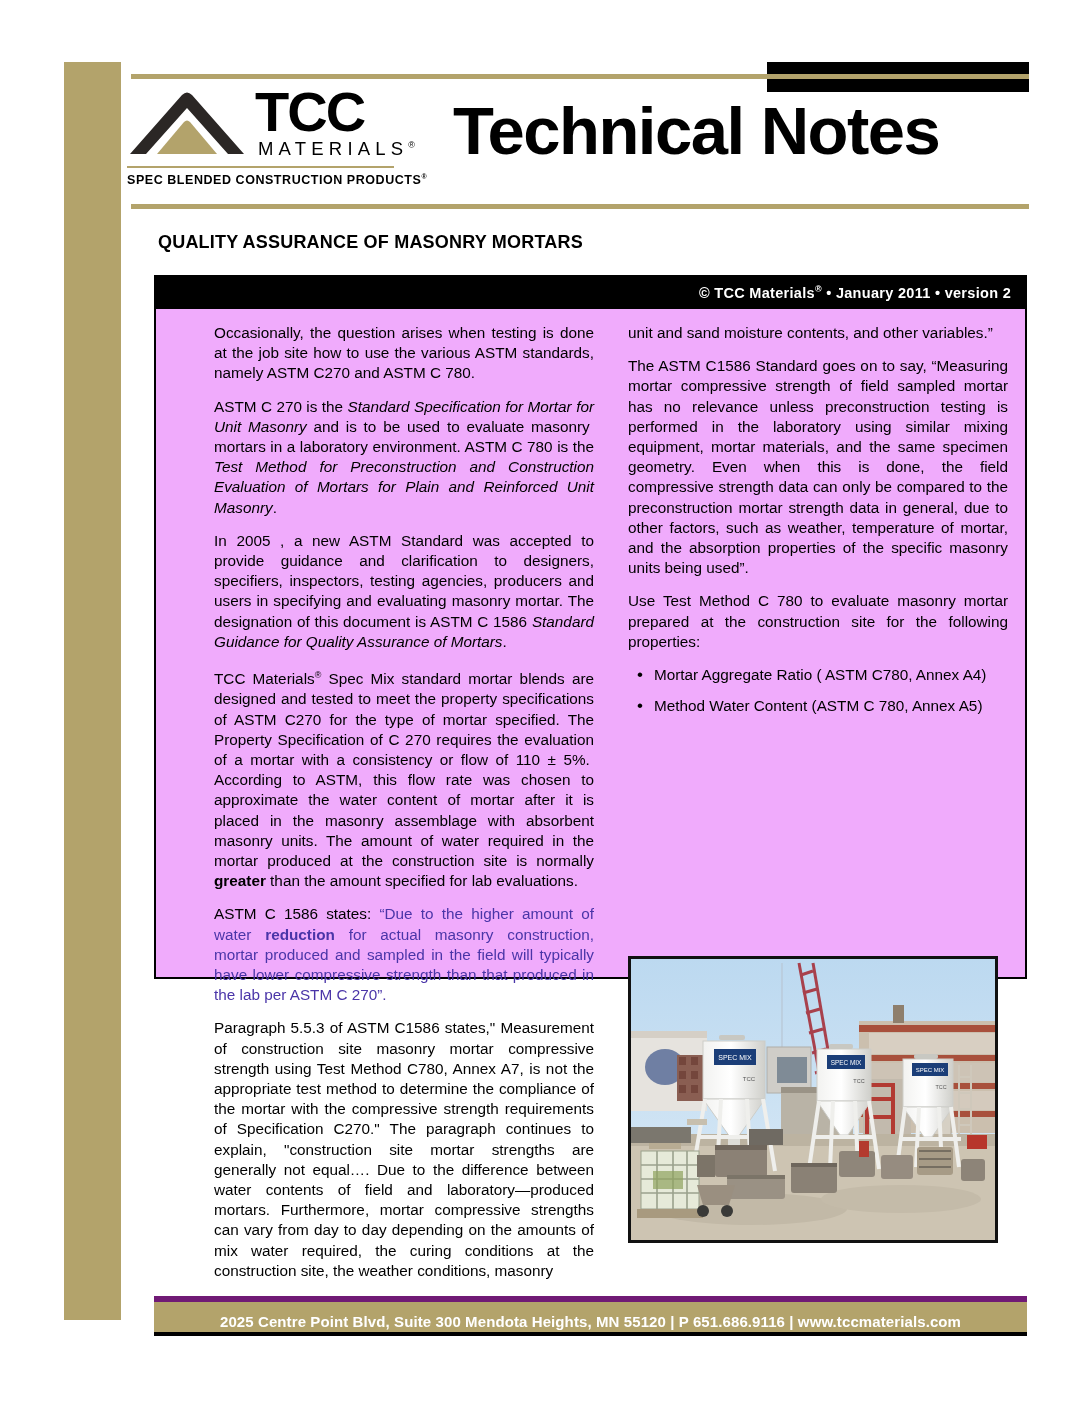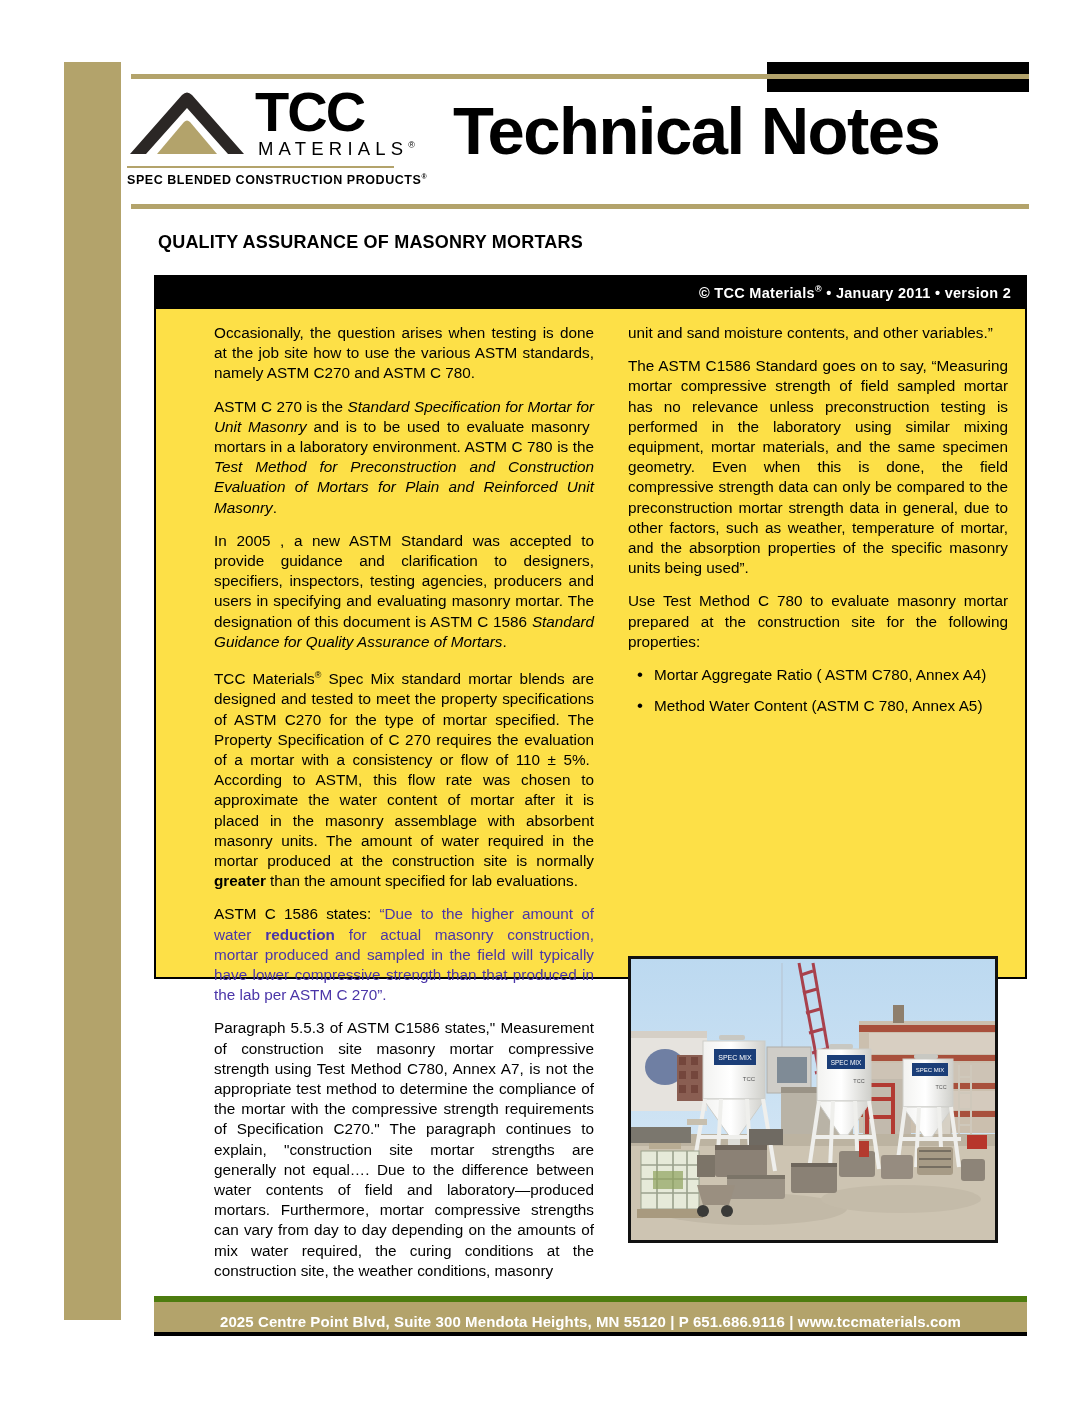--- a/index.html
+++ b/index.html
@@ -155,21 +155,21 @@
 
   
   .card {
     position: absolute;
     left: 31px;
     top: 275px;
     width: 873px;
     height: 704px;
     border: 2px solid #000;
     box-sizing: border-box;
-    background: #fde047;
+    background: #f0abfc;
   }
   .card-bar {
     position: absolute;
     left: 0px;
     top: 0px;
     width: 100%;
     height: 32px;
     background: #000;
     color: #fff;
     box-sizing: border-box;
@@ -252,21 +252,21 @@
   .photo-wrap svg { display: block; }
 
   
   .footer {
     position: absolute;
     left: 31px;
     top: 1296px;
     width: 873px;
     height: 40px;
     background: #b3a36b;
-    border-top: 6px solid #4d7c0f;
+    border-top: 6px solid #701a75;
     border-bottom: 4px solid #000;
     box-sizing: border-box;
   }
   .footer-text {
     position: absolute;
     left: 0;
     right: 0;
     top: 11px;
     text-align: center;
     color: #fff;

